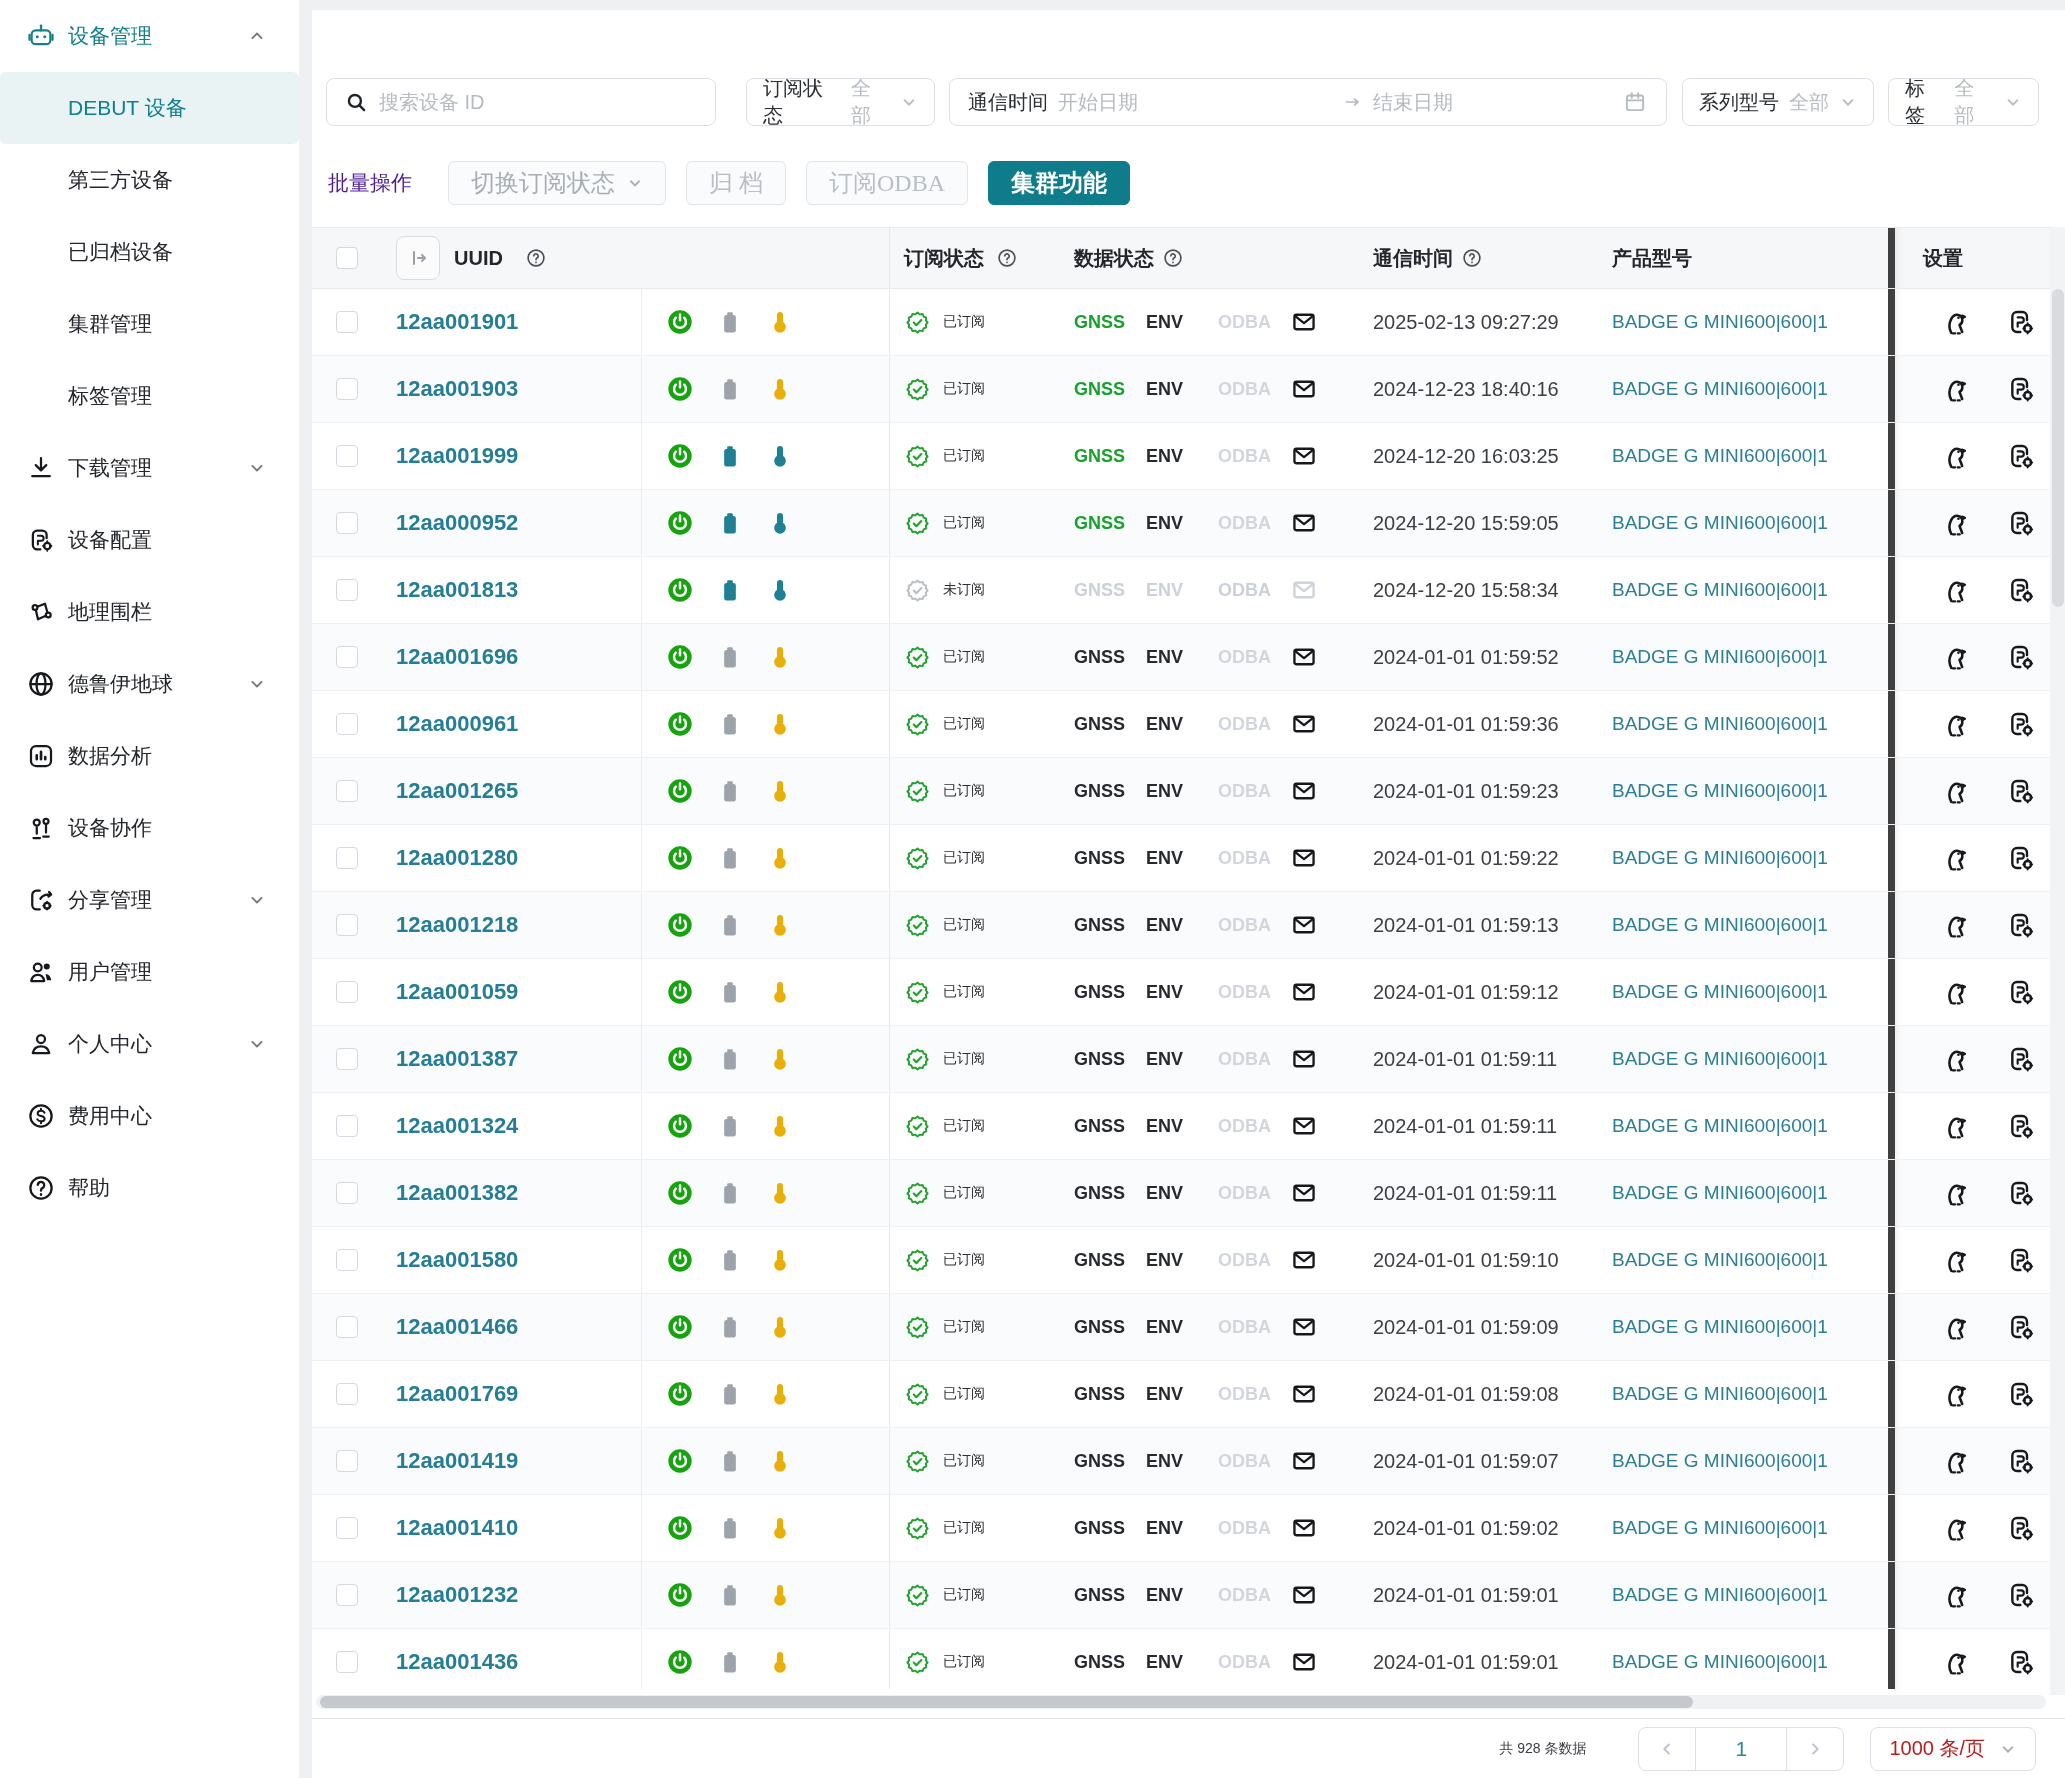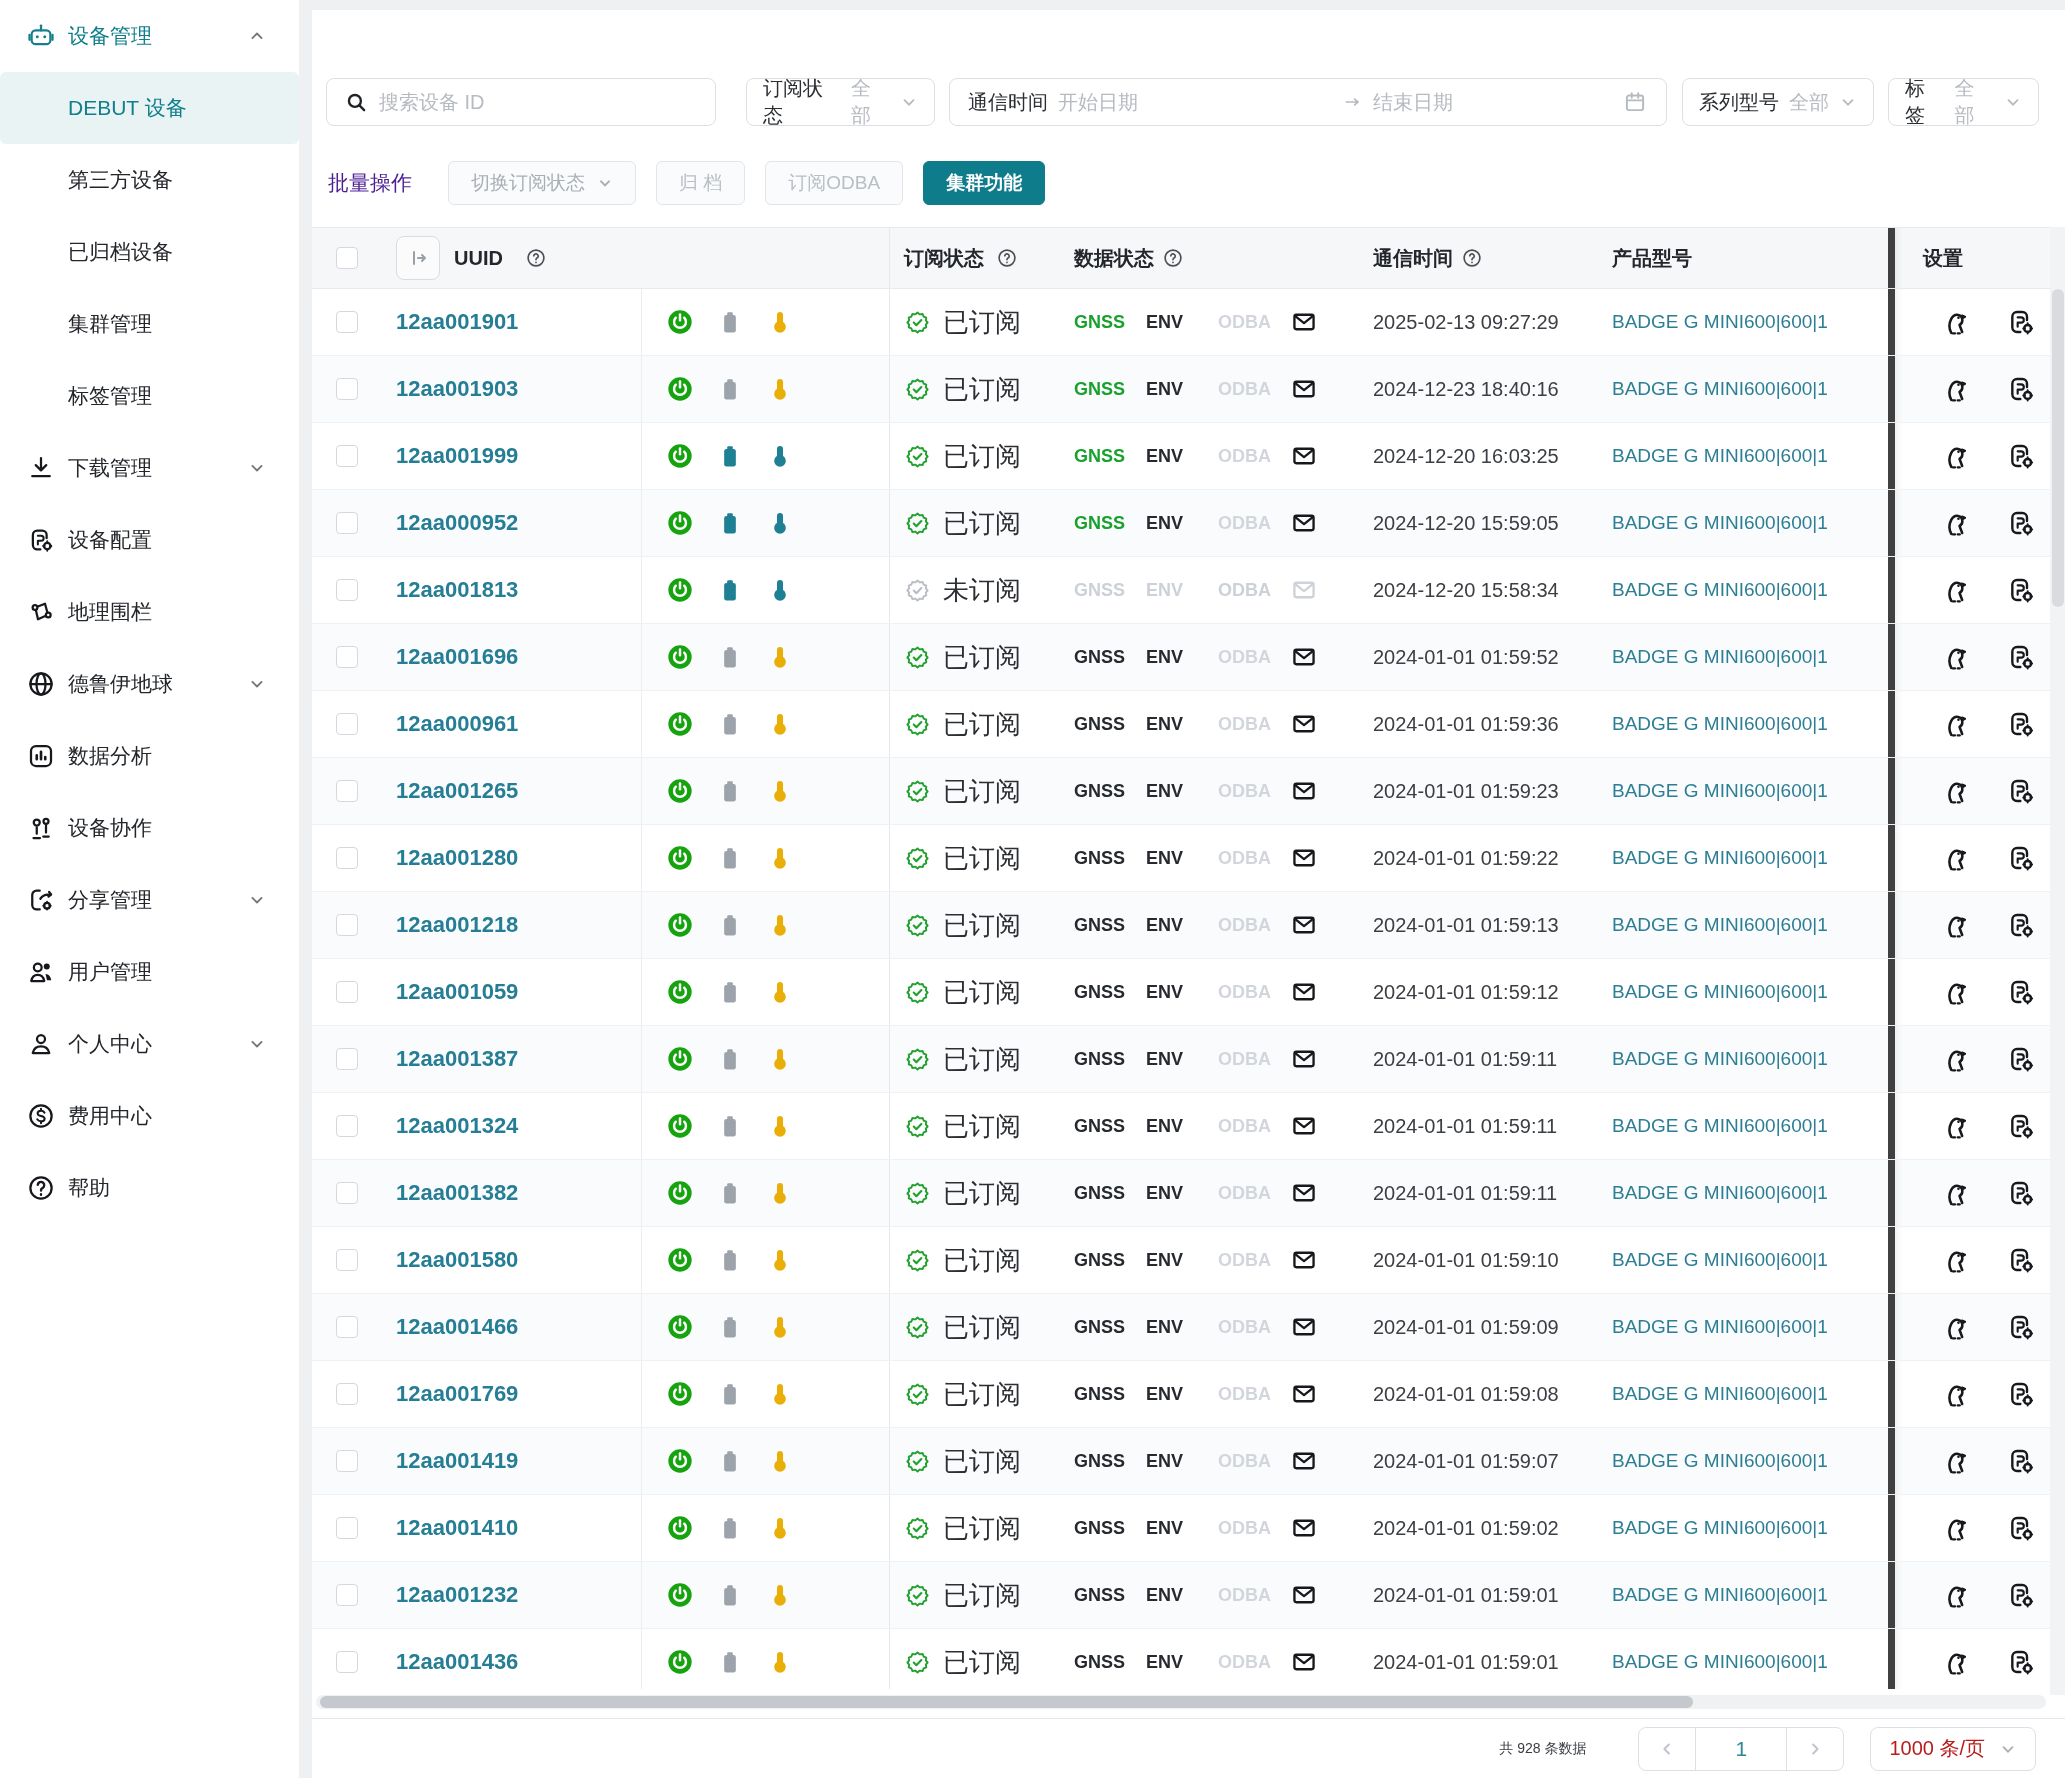--- a/index.html
+++ b/index.html
@@ -29,21 +29,21 @@
   .tab.active::after { content:""; position:absolute; left:0; right:0; bottom:0; height:4px; background:#0f7f8c; border-radius:2px; }
   
   .filters { position:absolute; top:68px; left:14px; right:16px; height:48px; }
   .fbox { position:absolute; top:0; height:48px; border:1px solid #dcdfe6; border-radius:8px; background:#fff; display:flex; align-items:center; font-size:20px; color:#2b2e33; }
   .fbox .muted { color:#b6bac1; }
   .fbox .gap { width:10px; }
   .ic { display:inline-flex; }
   
   .batch { position:absolute; top:151px; left:16px; height:44px; display:flex; align-items:center; gap:20px; }
   .batch-label { font-size:21px; color:#4c1d95; margin-right:16px; }
-  .btn { height:44px; border:1px solid #e3e5e9; background:#fafbfc; border-radius:6px; font-size:19px; display:inline-flex; align-items:center; padding:0 22px; color:#b9bdc4; cursor:pointer; font-family:Liberation Sans, sans-serif; }
+  .btn { height:44px; border:1px solid #e3e5e9; background:#fafbfc; border-radius:6px; font-size:24px; display:inline-flex; align-items:center; padding:0 22px; color:#b9bdc4; cursor:pointer; font-family:Liberation Serif, serif; }
   .btn.semi { color:#a9aeb5; gap:12px; }
   .btn.primary { background:#0e7c8a; border-color:#0e7c8a; color:#fff; font-weight:700; }
   
   .thead, .trow { display:flex; align-items:stretch; }
   .thead { position:absolute; top:217px; left:0; right:16px; height:62px; background:#f6f7f9; border-top:1px solid #e8eaed; border-bottom:1px solid #e8eaed; font-weight:700; font-size:20px; color:#23262b; }
   .tbody { position:absolute; top:279px; left:0; right:16px; height:1400px; overflow:hidden; }
   .trow { height:67px; border-bottom:1px solid #f0f1f4; background:#fff; }
   .trow.alt { background:#fafbfc; }
   .cell { display:flex; align-items:center; }
   .c-check { width:70px; justify-content:center; }
@@ -57,21 +57,21 @@
   .c-settings { flex:1; border-left:7px solid #404040; box-shadow:inset 10px 0 10px -10px rgba(0,0,0,.10); gap:34px; padding-left:44px; }
   .checkbox { width:22px; height:22px; border:1.5px solid #d5d8de; border-radius:4px; background:#fff; cursor:pointer; }
   .uuid-link { font-size:22px; font-weight:700; color:#257e95; text-decoration:none; cursor:pointer; }
   .hdr-uuid-wrap { display:flex; align-items:center; gap:14px; }
   .expand-btn { width:44px; height:44px; border:1px solid #d9dce1; border-radius:8px; background:#fbfbfc; display:flex; align-items:center; justify-content:center; color:#9aa0a7; cursor:pointer; }
   .expand-btn svg { width:24px; height:24px; }
   .qmark { width:22px; height:22px; color:#4b4f55; margin-left:8px; display:inline-flex; cursor:pointer; }
   .st-icon { width:28px; height:28px; display:inline-flex; }
   .badge-icon { width:27px; height:27px; display:inline-flex; color:#22a12e; }
   .badge-icon.off { color:#b9bec6; }
-  .sub-label { font-size:26px; color:#2b2e33;font-family:Liberation Mono, monospace; }
+  .sub-label { font-size:14px; color:#2b2e33;font-family:Liberation Mono, monospace; }
   .tag { font-size:18px; font-weight:700; width:72px; }
   .tag.green { color:#18a12d; }
   .tag.dark { color:#26292e; }
   .tag.gray { color:#ccd1d8; }
   .tag.light { color:#d2d6dc; }
   .mail { width:28px; height:28px; color:#16181c; display:inline-flex; }
   .mail.off { color:#ced3da; }
   .time-text { font-size:20px; color:#3b3e43; }
   .product-link { font-size:19px; color:#2c7e95; text-decoration:none; cursor:pointer; }
   .set-btn { width:32px; height:32px; color:#16181c; display:inline-flex; cursor:pointer; }

